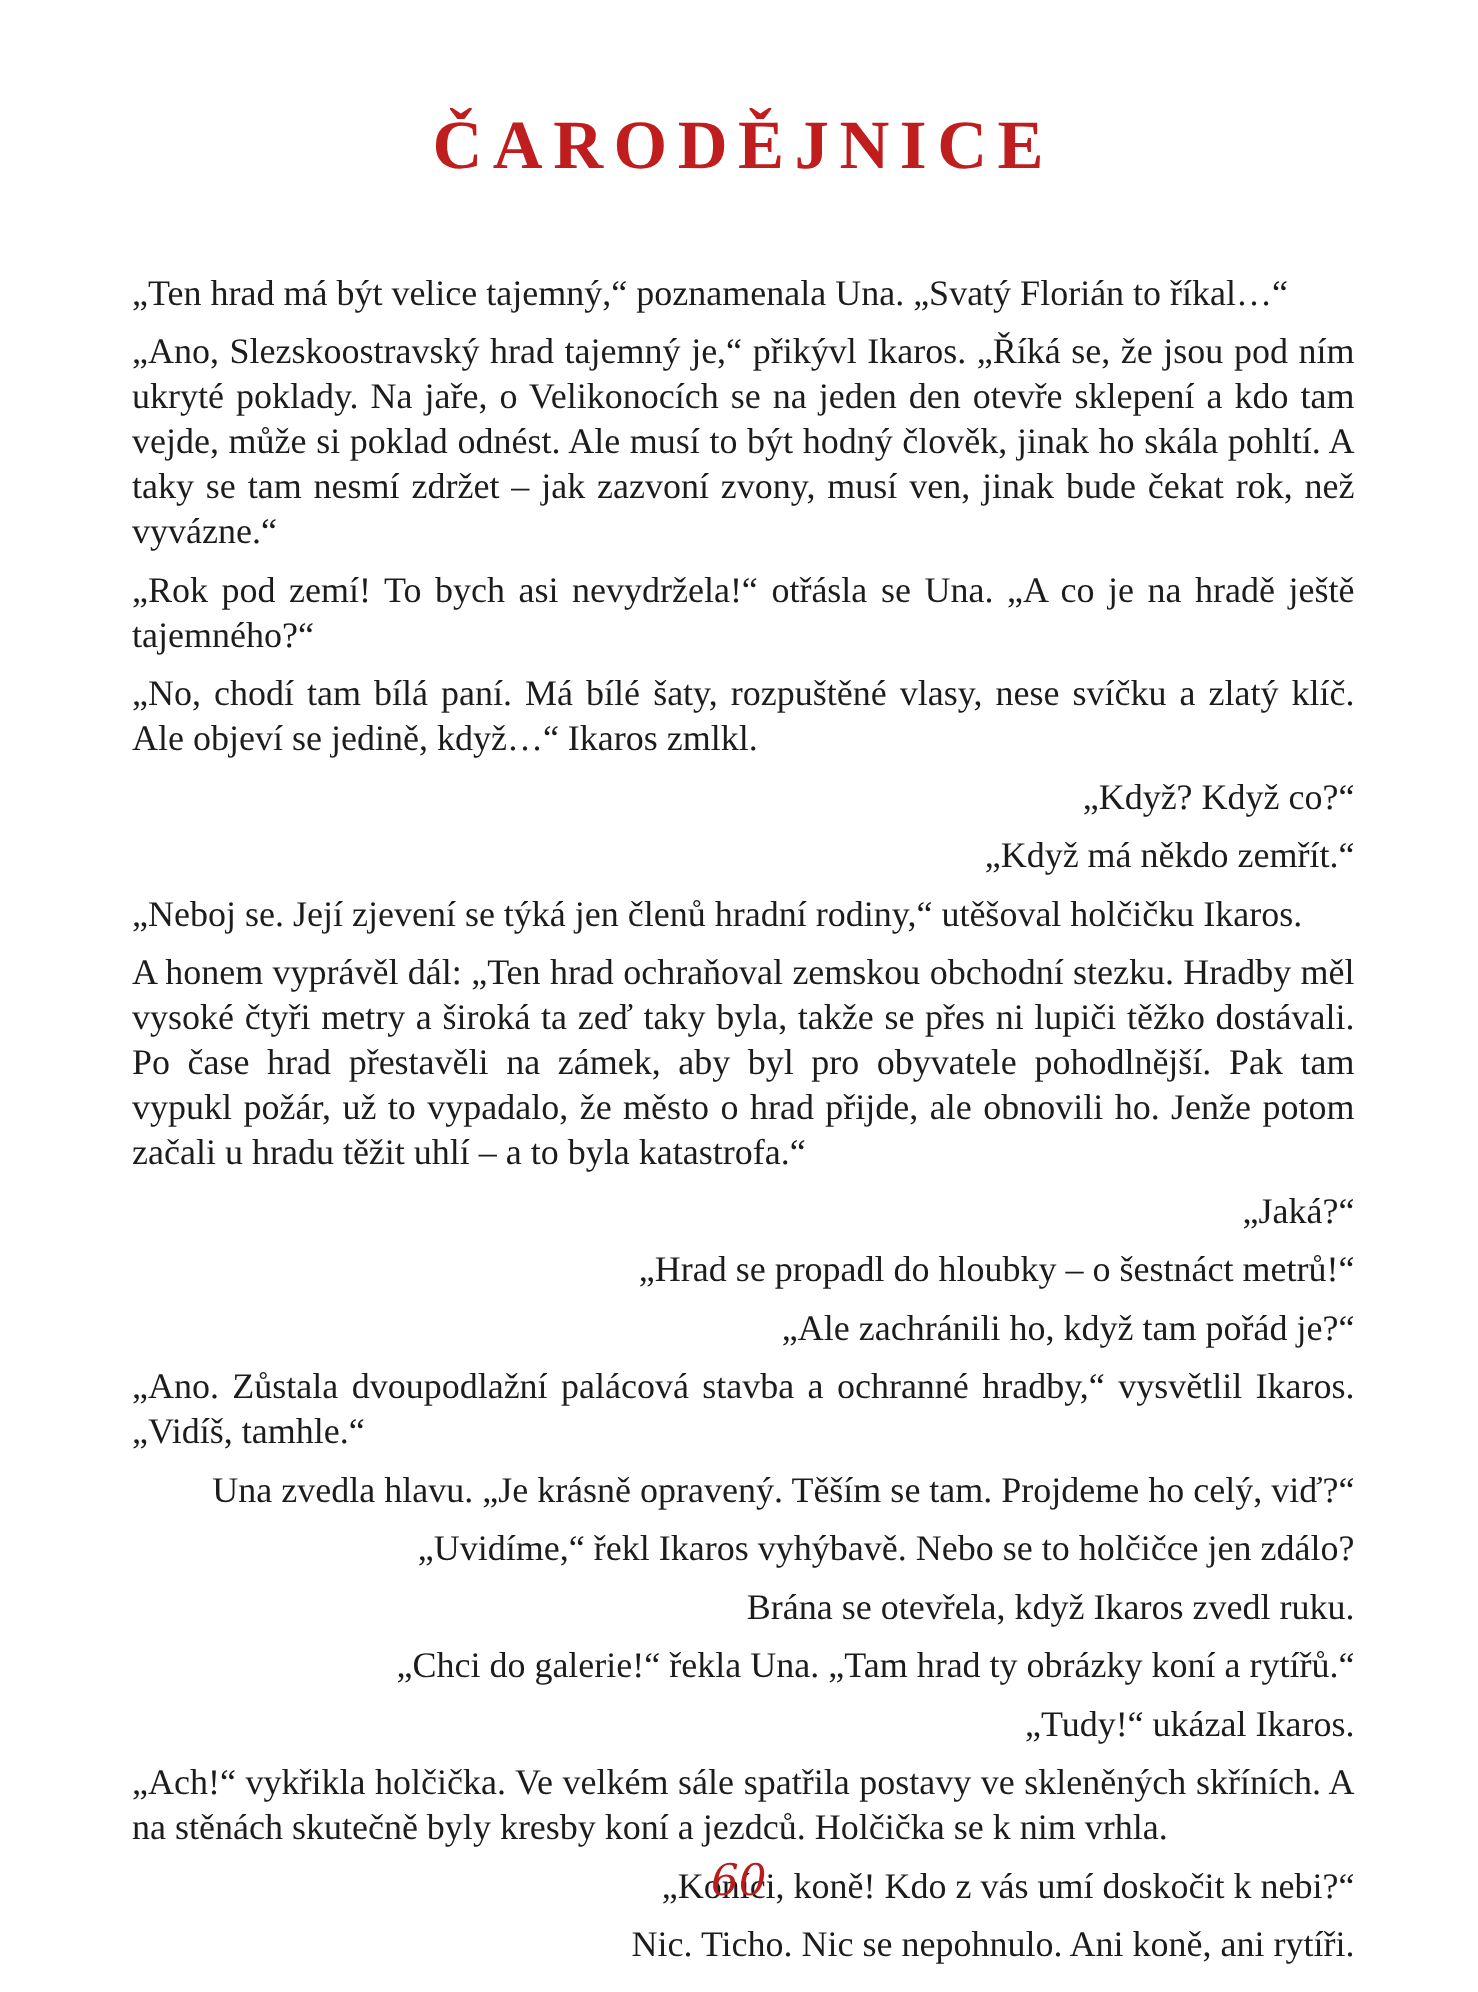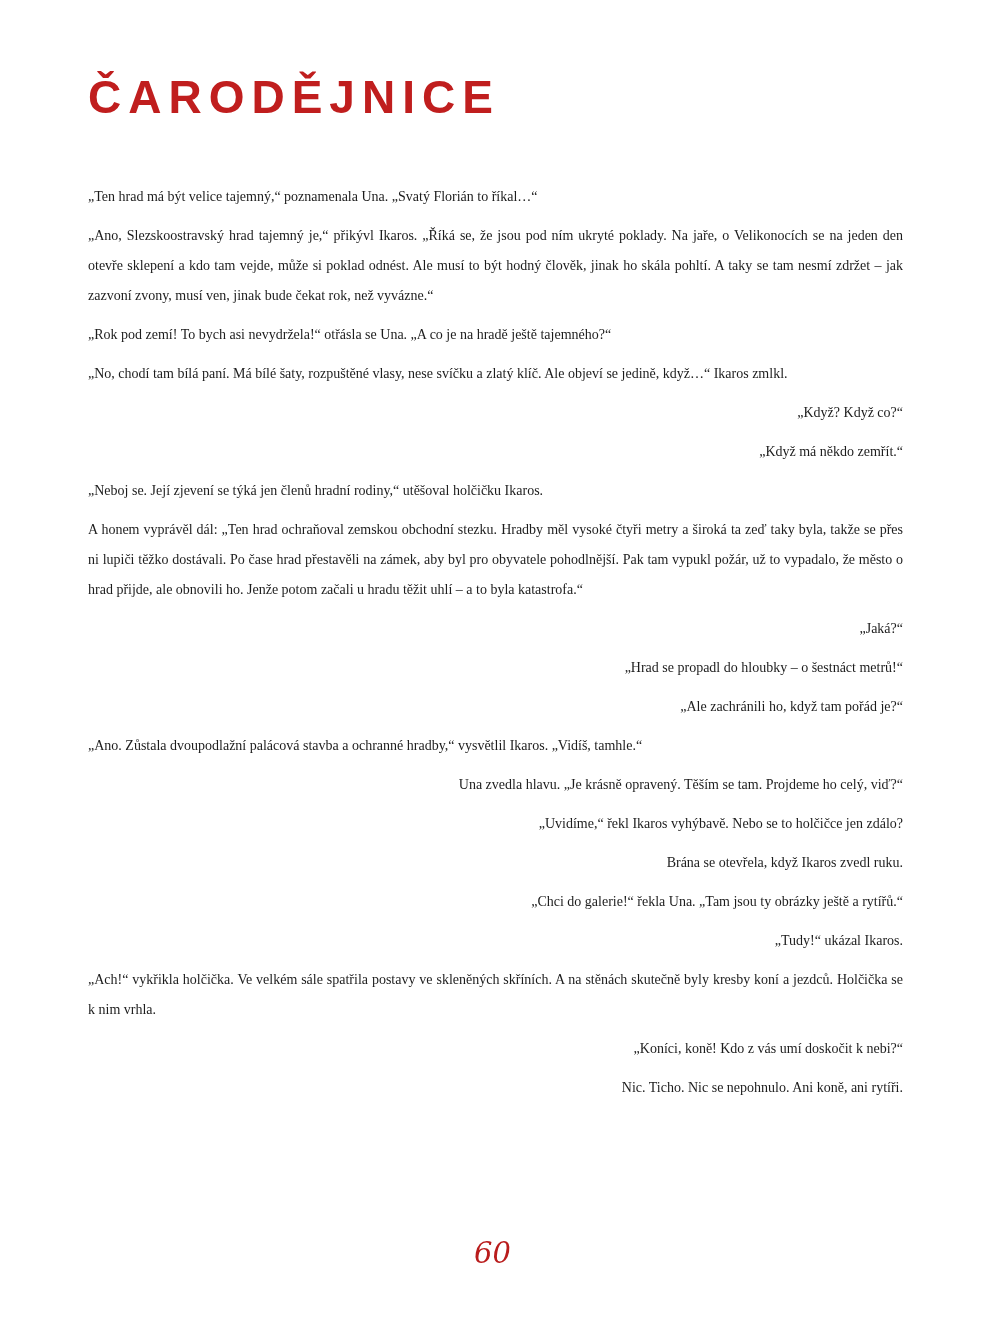--- a/index.html
+++ b/index.html
@@ -13,30 +13,31 @@
     height: 1328px;
     margin: 0 auto;
     background: #ffffff;
     box-sizing: border-box;
     padding: 70px 82px 0 88px;
     font-family: "Liberation Serif", serif;
     color: #1c1c1c;
     overflow: hidden;
   }
   .title {
+    text-align: center;
     color: #c01e1e;
-    font-family: Liberation Sans, sans-serif;
+    font-family: Liberation Serif, serif;
     font-weight: bold;
     font-size: 46px;
     letter-spacing: 7px;
     margin: 0 0 58px 0;
     text-transform: uppercase;
   }
   .body-text p {
-    font-size: 14px;
+    font-size: 24px;
     line-height: 30px;
     margin: 0 0 9px 0;
     text-align: justify;
   }
   .body-text p.short {
     text-align: right;
   }
   .page-number {
     position: absolute;
     left: 0;
@@ -65,21 +66,21 @@
     <p class="short">„Když má někdo zemřít.“</p>
     <p>„Neboj se. Její zjevení se týká jen členů hradní rodiny,“ utěšoval holčičku Ikaros.</p>
     <p>A honem vyprávěl dál: „Ten hrad ochraňoval zemskou obchodní stezku. Hradby měl vysoké čtyři metry a široká ta zeď taky byla, takže se přes ni lupiči těžko dostávali. Po čase hrad přestavěli na zámek, aby byl pro obyvatele pohodlnější. Pak tam vypukl požár, už to vypadalo, že město o hrad přijde, ale obnovili ho. Jenže potom začali u hradu těžit uhlí – a to byla katastrofa.“</p>
     <p class="short">„Jaká?“</p>
     <p class="short">„Hrad se propadl do hloubky – o šestnáct metrů!“</p>
     <p class="short">„Ale zachránili ho, když tam pořád je?“</p>
     <p>„Ano. Zůstala dvoupodlažní palácová stavba a ochranné hradby,“ vysvětlil Ikaros. „Vidíš, tamhle.“</p>
     <p class="short">Una zvedla hlavu. „Je krásně opravený. Těším se tam. Projdeme ho celý, viď?“</p>
     <p class="short">„Uvidíme,“ řekl Ikaros vyhýbavě.  Nebo se to holčičce jen zdálo?</p>
     <p class="short">Brána se otevřela, když Ikaros zvedl ruku.</p>
-    <p class="short">„Chci do galerie!“ řekla Una. „Tam jsou ty obrázky ještě a rytířů.“</p>
+    <p class="short">„Chci do galerie!“ řekla Una. „Tam hrad ty obrázky koní a rytířů.“</p>
     <p class="short">„Tudy!“ ukázal Ikaros.</p>
     <p>„Ach!“ vykřikla holčička. Ve velkém sále spatřila postavy ve skleněných skříních. A na stěnách skutečně byly kresby koní a jezdců. Holčička se k nim vrhla.</p>
     <p class="short">„Koníci, koně! Kdo z vás umí doskočit k nebi?“</p>
     <p class="short">Nic. Ticho. Nic se nepohnulo. Ani koně, ani rytíři.</p>
   </div>
 
   <div class="page-number">60</div>
 
 </div>
 

